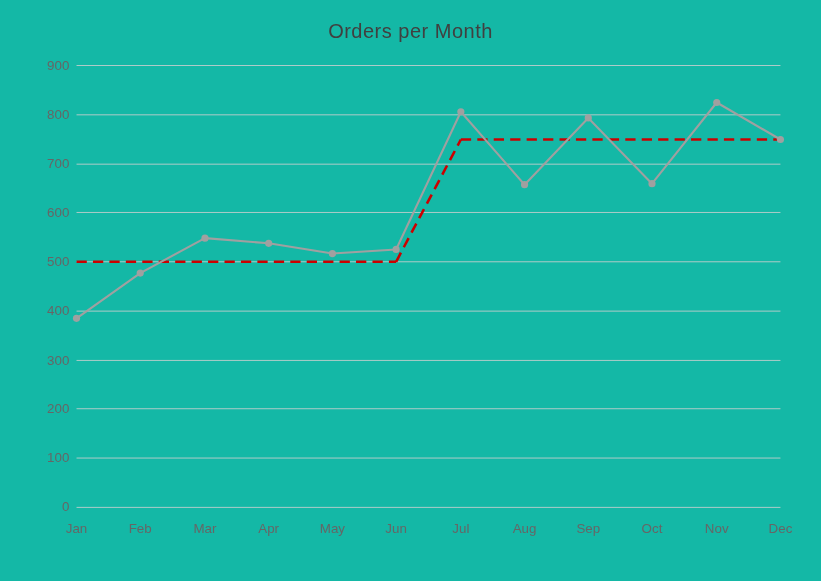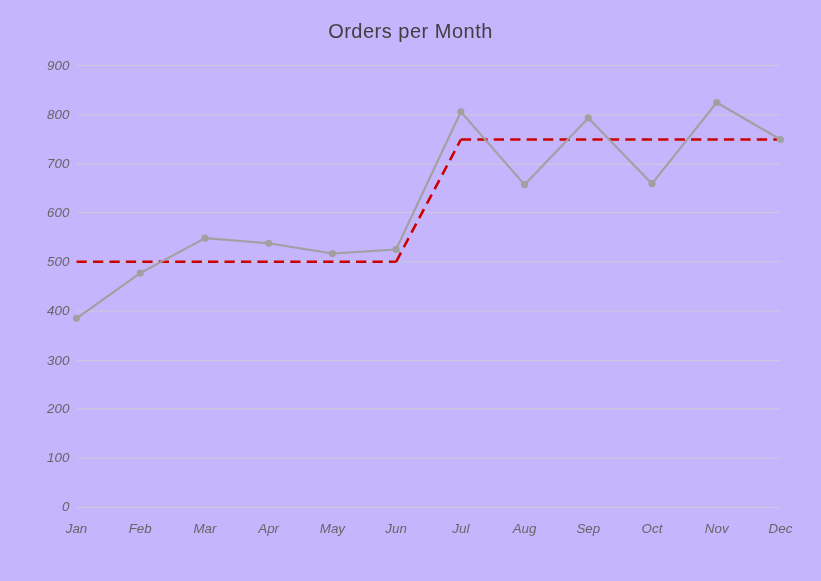--- a/index.html
+++ b/index.html
@@ -8,39 +8,38 @@
       font-family: 'Segoe UI', Arial, sans-serif;
       width: 821px;
       height: 581px;
       display: flex;
       align-items: center;
       justify-content: center;
     }
     .chart-container {
       width: 821px;
       height: 581px;
-      background: #c4b5fd;
+      background: #14b8a6;
       position: relative;
       display: flex;
       flex-direction: column;
       align-items: center;
       padding: 20px 20px 20px 20px;
     }
     .chart-title {
       font-size: 20px;
       color: #404040;
       font-weight: 400;
       margin-bottom: 10px;
       letter-spacing: 0.5px;
     }
     .chart-area {
       width: 100%;
       flex: 1;
       position: relative;
-      font-style: italic;
     }
     svg {
       width: 100%;
       height: 100%;
     }
   </style>
 </head>
 <body>
 
 <div class="chart-container">

